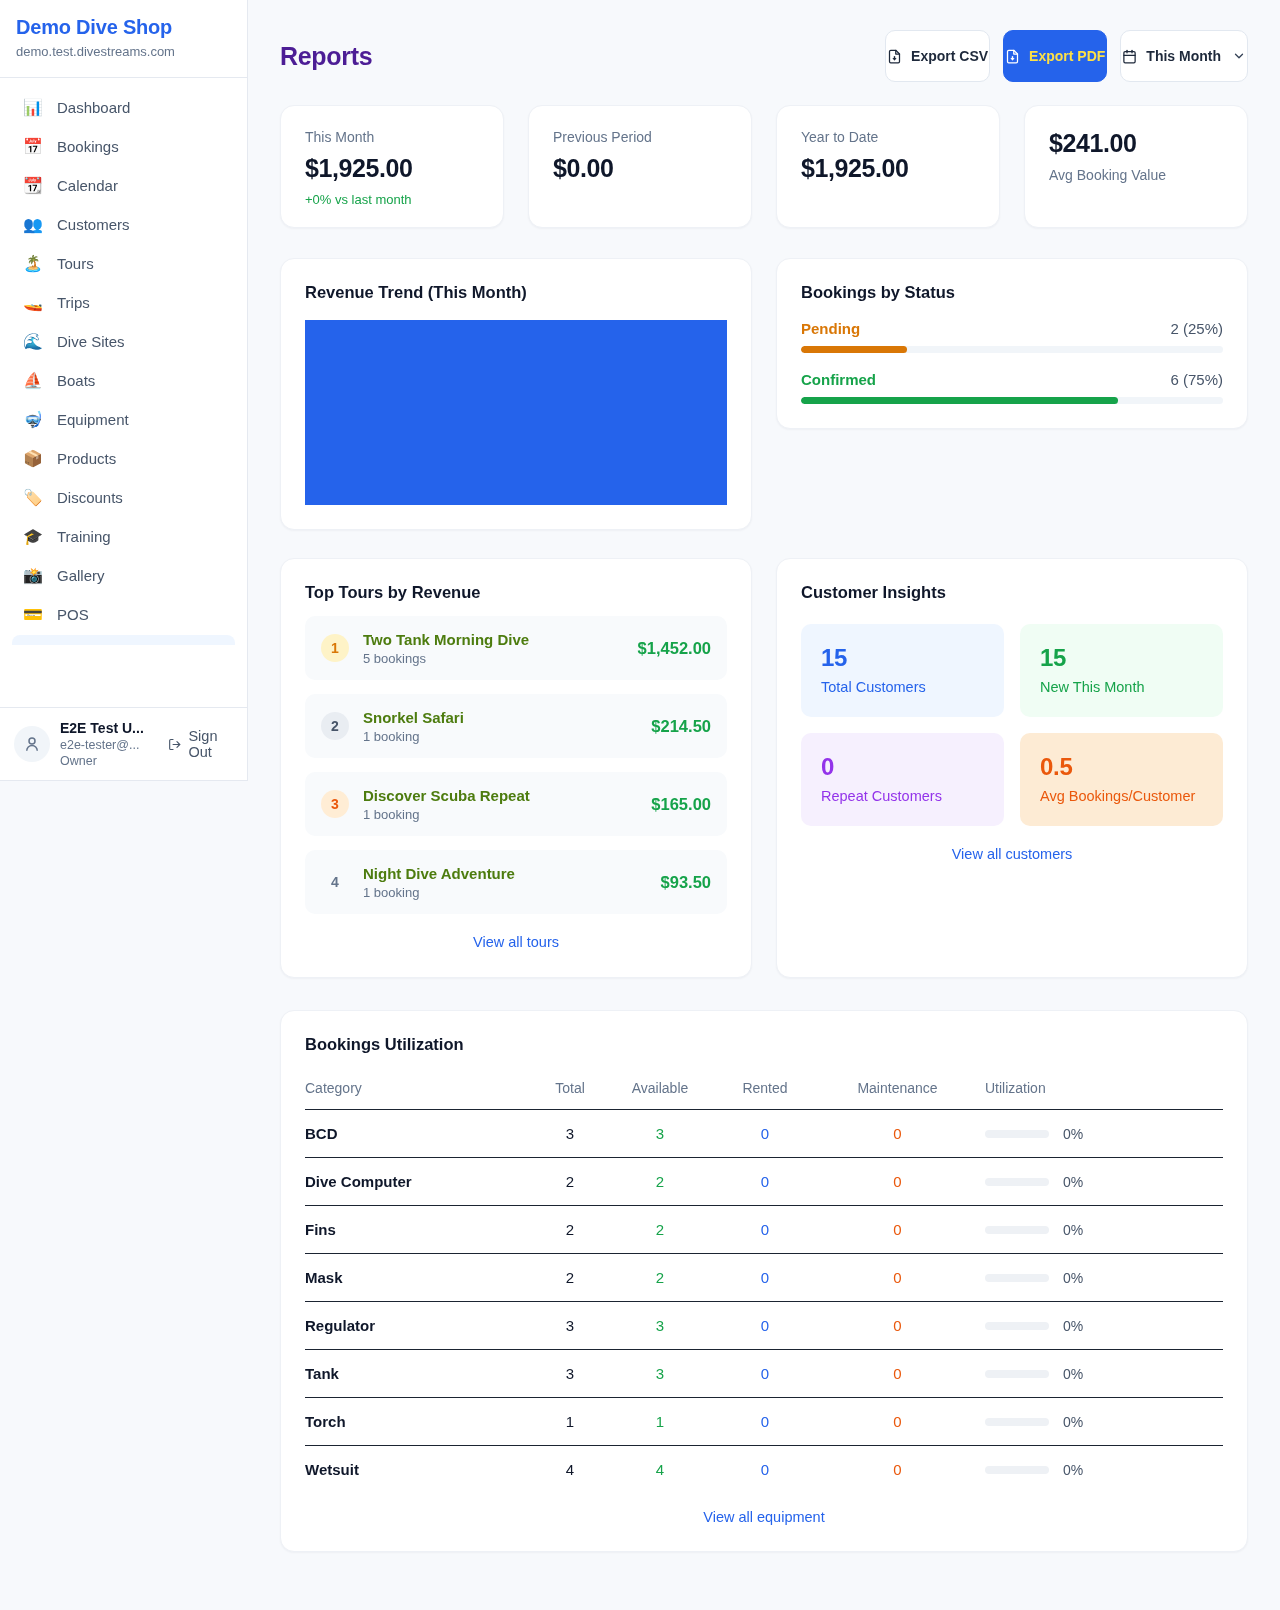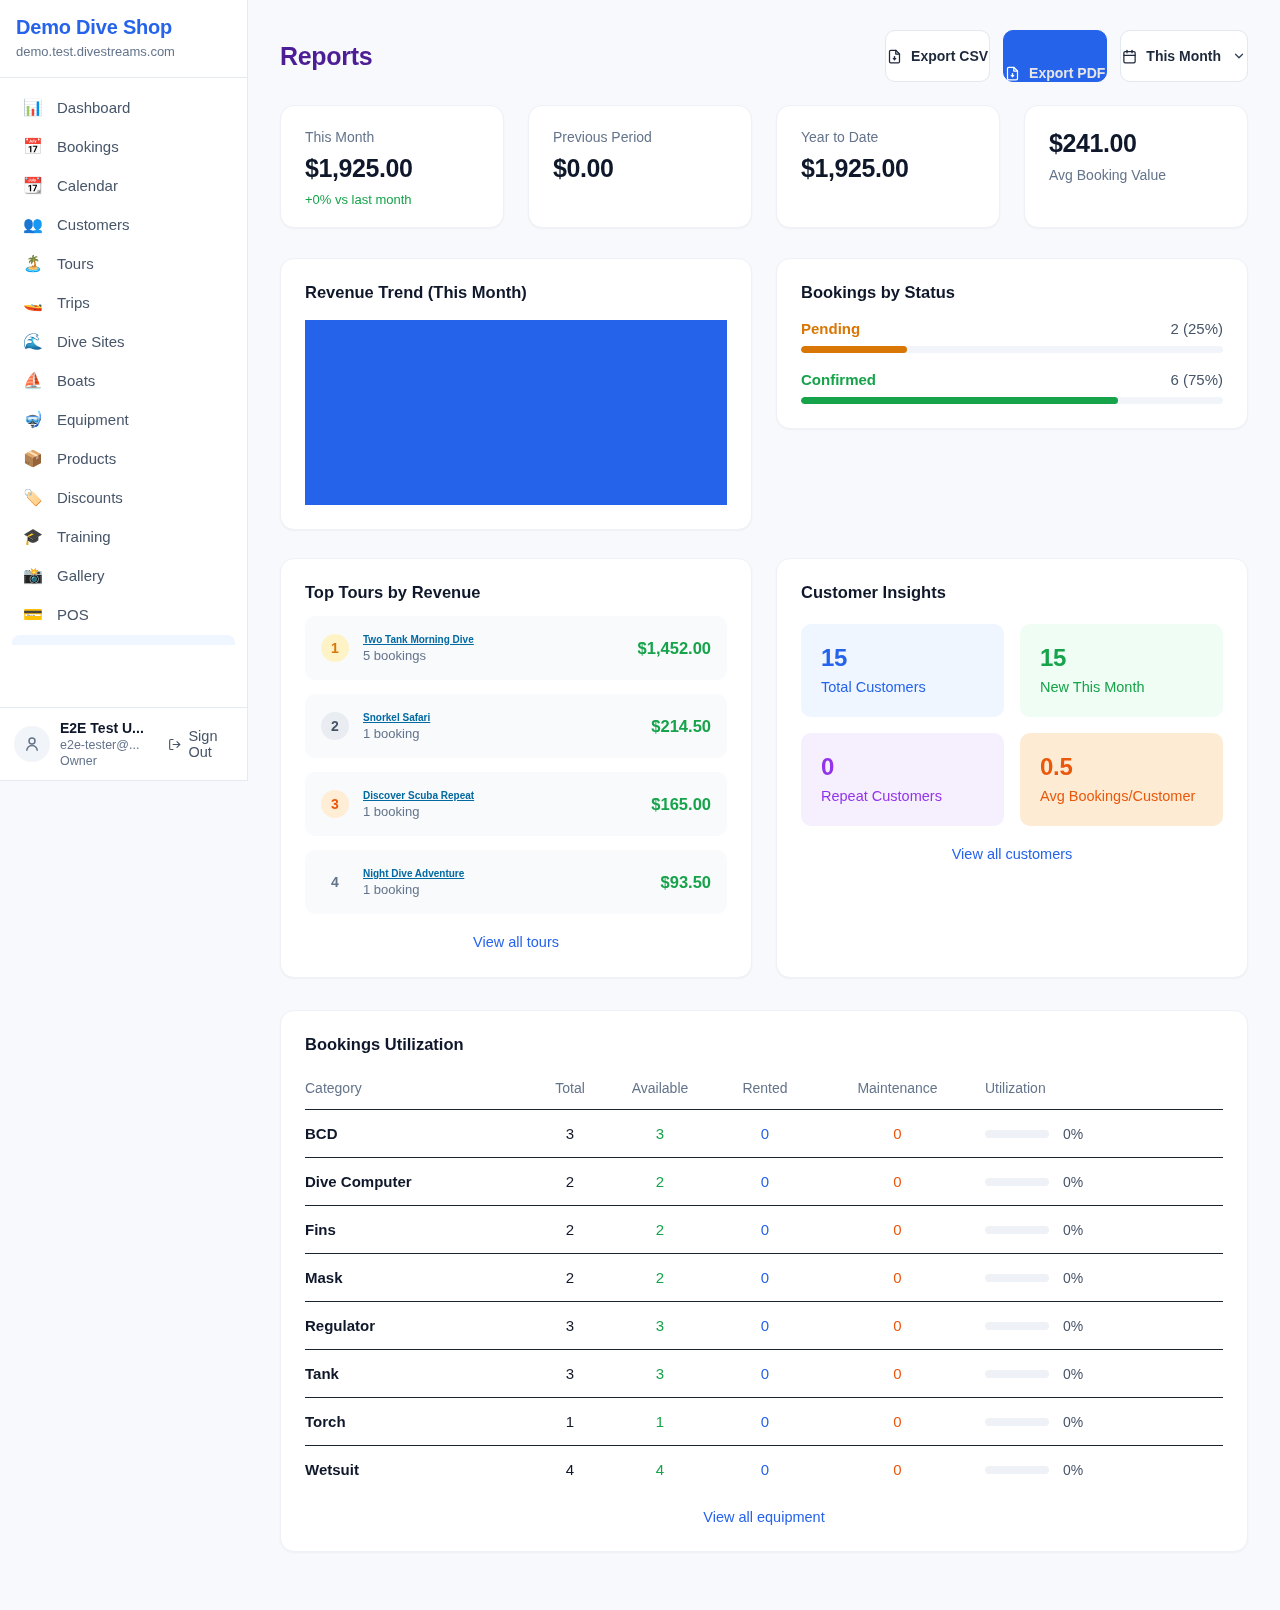--- a/index.html
+++ b/index.html
@@ -47,21 +47,21 @@
   .main { position: absolute; left: 248px; top: 0; width: 1032px; padding: 30px 32px 40px 32px; }
   .page-header { display: flex; align-items: center; justify-content: space-between; }
   .page-title { font-size: 25px; font-weight: 800; letter-spacing: -0.3px; color: #4c1d95; }
   .header-actions { display: flex; gap: 13px; }
   .btn {
     display: inline-flex; align-items: center; gap: 9px; height: 52px;
     padding: 0 1px; border-radius: 10px; border: 1px solid #e2e8f0;
     background: #fff; font-size: 14px; font-weight: 700; color: #1e293b; cursor: pointer;
     font-family: "Liberation Sans", sans-serif;
   }
-  .btn-primary { background: #2563eb; border-color: #2563eb; color: #e5e5e5; align-items: flex-end; }
+  .btn-primary { background: #2563eb; border-color: #2563eb; color: #fde047; }
   .chev { margin-left: 2px; }
   
   .card {
     background: #fff; border: 1px solid #eef1f6; border-radius: 14px;
     box-shadow: 0 1px 2px rgba(15,23,42,0.04);
   }
   .stats-row { display: grid; grid-template-columns: repeat(4, 1fr); gap: 24px; margin-top: 23px; }
   .stat-card { padding: 23px 24px; height: 123px; }
   .stat-label { font-size: 14px; color: #64748b; }
   .stat-value { font-size: 25px; font-weight: 800; letter-spacing: -0.4px; color: #0f172a; margin-top: 9px; }
@@ -96,21 +96,21 @@
   .tour-row:first-of-type { margin-top: 20px; }
   .rank {
     width: 28px; height: 28px; border-radius: 50%; flex: none;
     display: flex; align-items: center; justify-content: center;
     font-size: 14px; font-weight: 700; color: #64748b;
   }
   .rank-1 { background: #fef3c7; color: #d97706; }
   .rank-2 { background: #e9edf2; color: #475569; }
   .rank-3 { background: #ffedd5; color: #ea580c; }
   .tour-info { flex: 1; min-width: 0; }
-  .tour-name { font-size: 10px; font-weight: 700; color: #0369a1; text-decoration: underline; }
+  .tour-name { font-size: 15px; font-weight: 700; color: #4d7c0f; }
   .tour-bookings { font-size: 13px; color: #64748b; margin-top: 3px; }
   .tour-amount { font-size: 16.5px; font-weight: 700; color: #16a34a; white-space: nowrap; padding-left: 38px; }
   .view-link { display: block; text-align: center; color: #2563eb; font-size: 14.5px; margin-top: 20px; text-decoration: none; cursor: pointer; }
   
   .insight-grid { display: grid; grid-template-columns: 1fr 1fr; gap: 16px; margin-top: 22px; }
   .tile { border-radius: 10px; padding: 20px 20px; height: 93px; }
   .tile-value { font-size: 24px; font-weight: 800; letter-spacing: -0.3px; }
   .tile-label { font-size: 14.5px; margin-top: 7px; }
   .tile-blue { background: #eff6ff; } .tile-blue .tile-value, .tile-blue .tile-label { color: #2563eb; }
   .tile-green { background: #f0fdf4; } .tile-green .tile-value, .tile-green .tile-label { color: #16a34a; }

